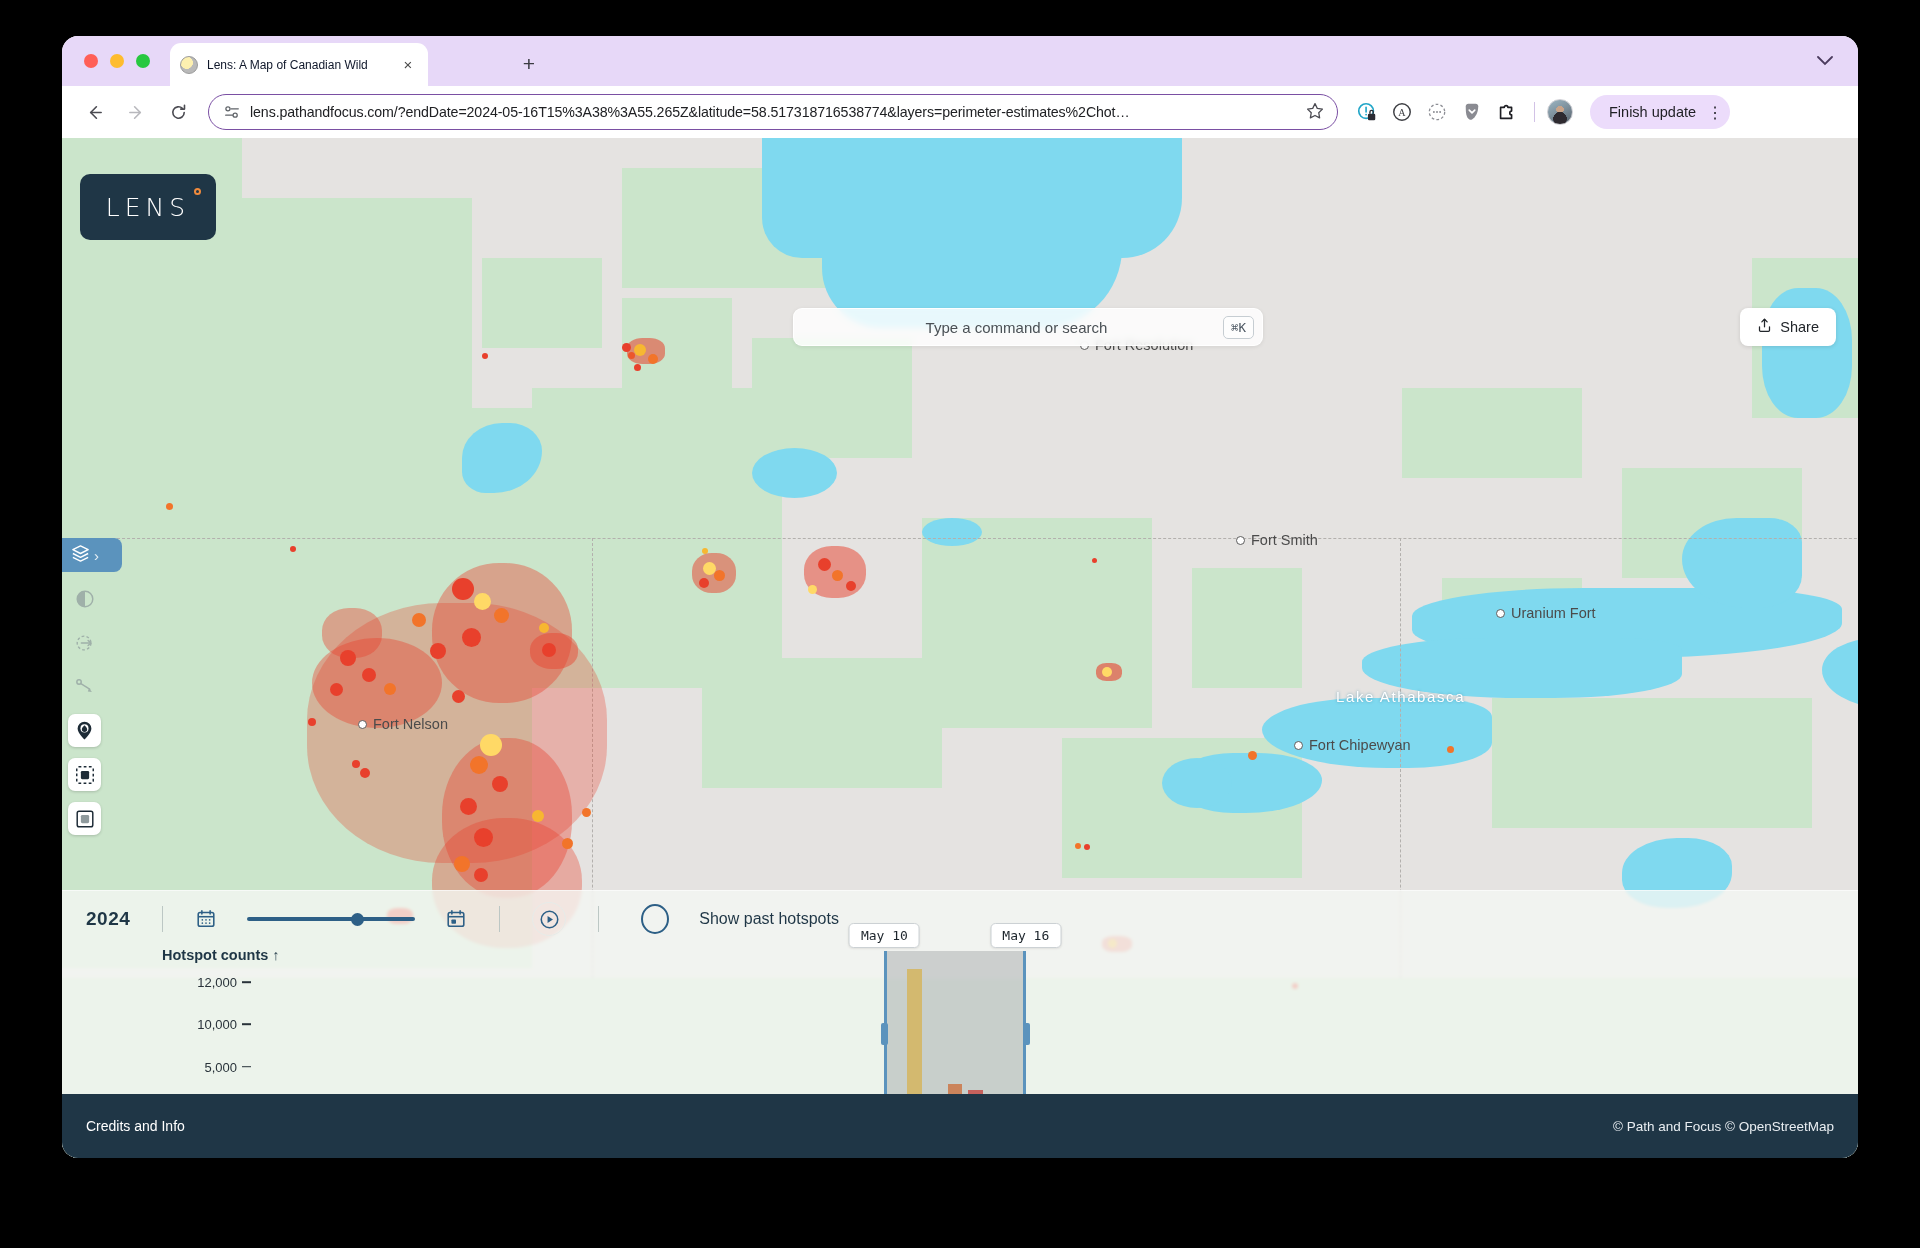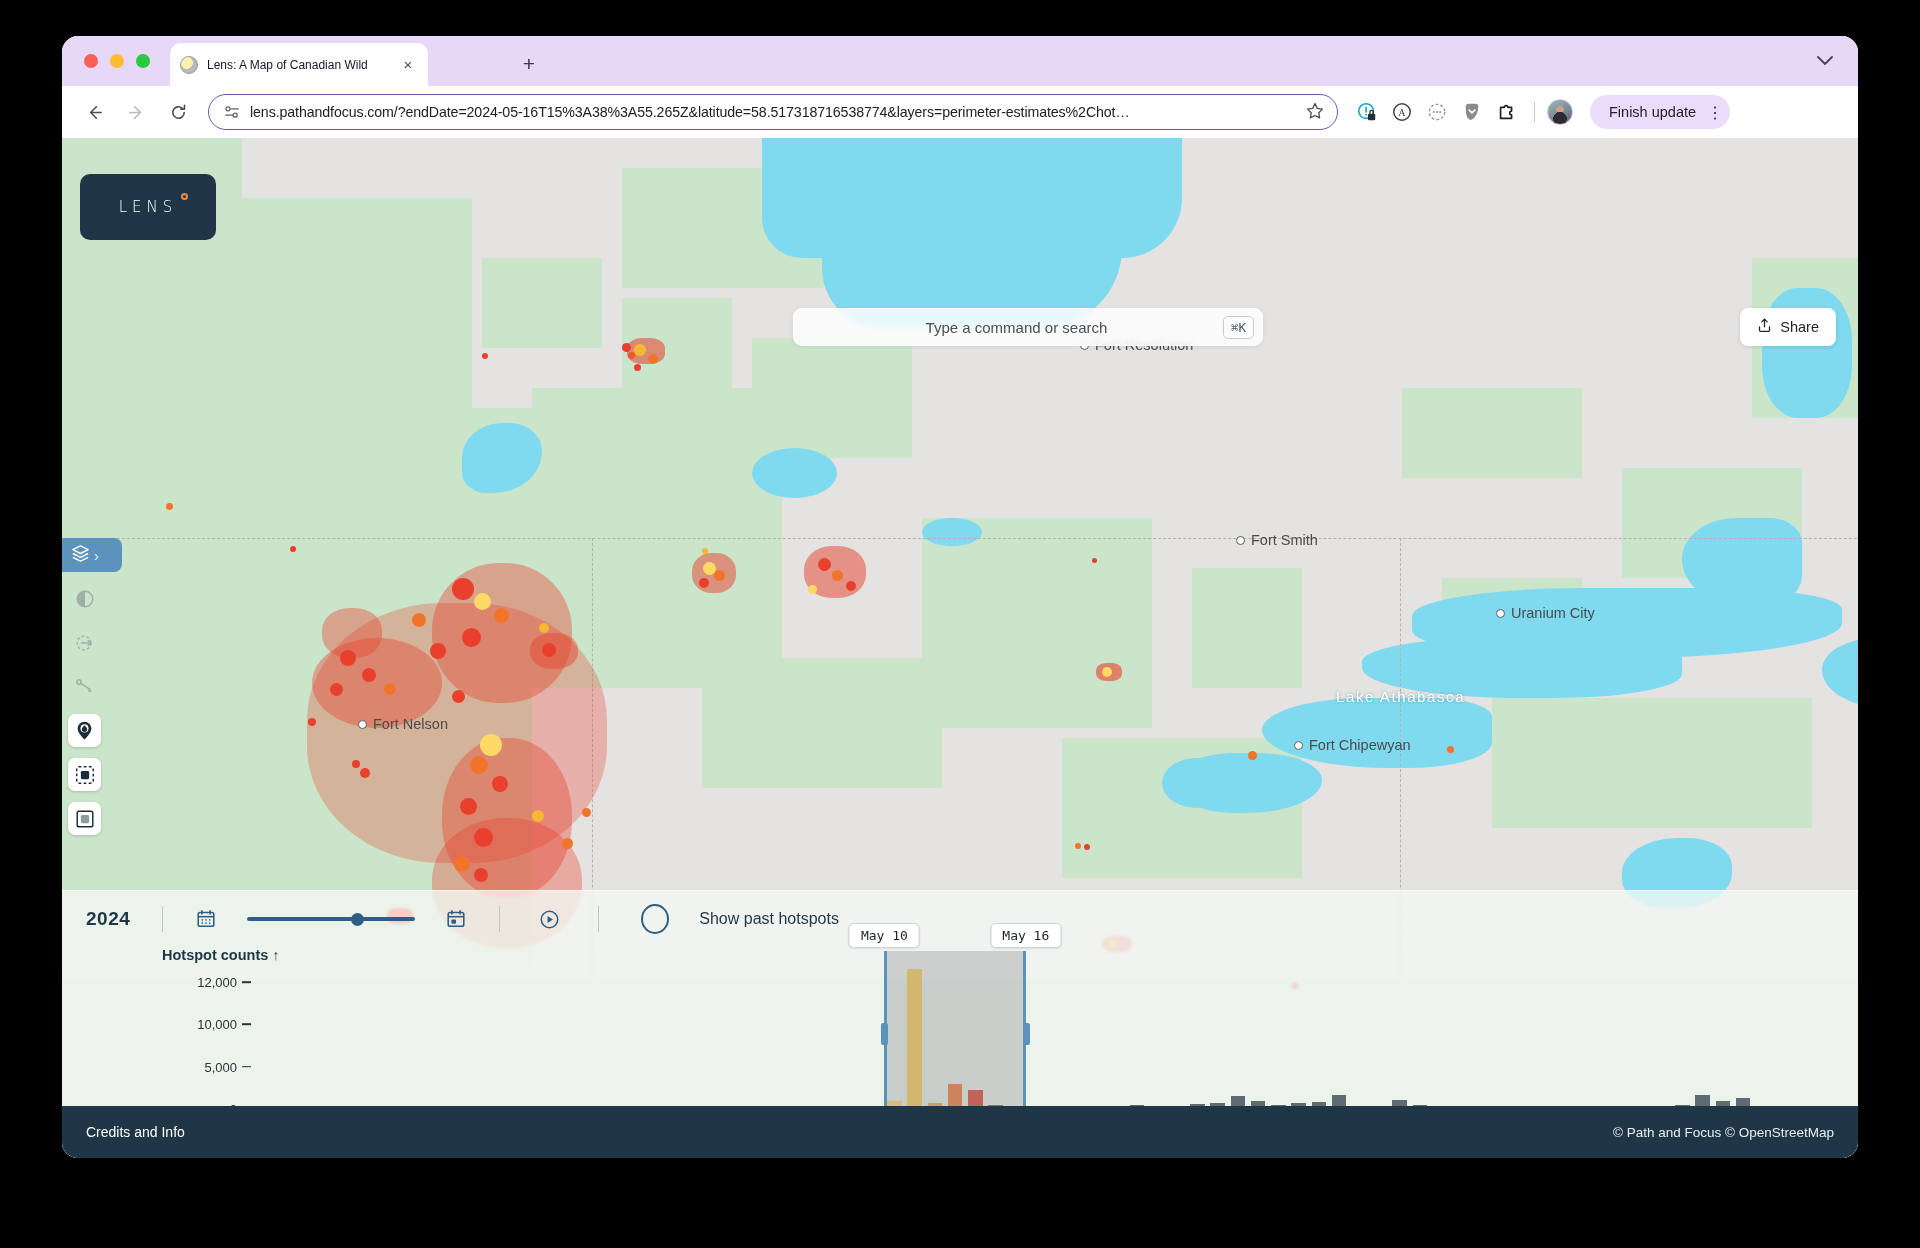--- a/index.html
+++ b/index.html
@@ -145,21 +145,21 @@
   .hot { position: absolute; border-radius: 50%; }
 
   
   .logo {
     position: absolute; left: 18px; top: 36px;
     width: 136px; height: 66px;
     background: #1f3646; border-radius: 10px;
     display: flex; align-items: center; justify-content: center;
   }
   .logo-text {
-    font-size: 15px; color: #fff; letter-spacing: 5px;
+    font-size: 25px; color: #fff; letter-spacing: 5px;
     font-family: "DejaVu Sans", sans-serif; font-weight: 300;
     position: relative;
   }
   .logo-deg {
     position: absolute; right: -11px; top: -5px;
     width: 7px; height: 7px; border-radius: 50%;
     border: 2px solid #f08a3c;
   }
 
   
@@ -270,21 +270,21 @@
   .brush-tip {
     position: absolute; top: -38px; transform: translateX(-50%);
     background: #fff; border: 1px solid #ccd1d4; border-radius: 5px;
     padding: 4px 11px; font-size: 13px; color: #1c242b;
     font-family: "DejaVu Sans Mono", monospace;
     white-space: nowrap; box-shadow: 0 1px 2px rgba(0,0,0,.08);
   }
 
   
   .footer {
-    position: absolute; left: 0; right: 0; bottom: 0; height: 52px;
+    position: absolute; left: 0; right: 0; bottom: 0; height: 64px;
     background: #1f3646; display: flex; align-items: center;
     justify-content: space-between; padding: 0 24px;
   }
   .footer-left { font-size: 14px; color: #fff; }
   .footer-right { font-size: 13.5px; color: #e9eef2; }
 </style>
 </head>
 <body>
 
 <div id="root">
@@ -506,21 +506,21 @@
         <div class="place" style="left:1018px;top:199px;">
           <span class="place-dot"></span>
           <span class="place-name">Fort Resolution</span>
         </div>
         <div class="place" style="left:1174px;top:394px;">
           <span class="place-dot"></span>
           <span class="place-name">Fort Smith</span>
         </div>
         <div class="place" style="left:1434px;top:467px;">
           <span class="place-dot"></span>
-          <span class="place-name">Uranium City</span>
+          <span class="place-name">Uranium Fort</span>
         </div>
         <div class="place" style="left:1232px;top:599px;">
           <span class="place-dot"></span>
           <span class="place-name">Fort Chipewyan</span>
         </div>
         <div class="place" style="left:296px;top:578px;">
           <span class="place-dot"></span>
           <span class="place-name">Fort Nelson</span>
         </div>
 

